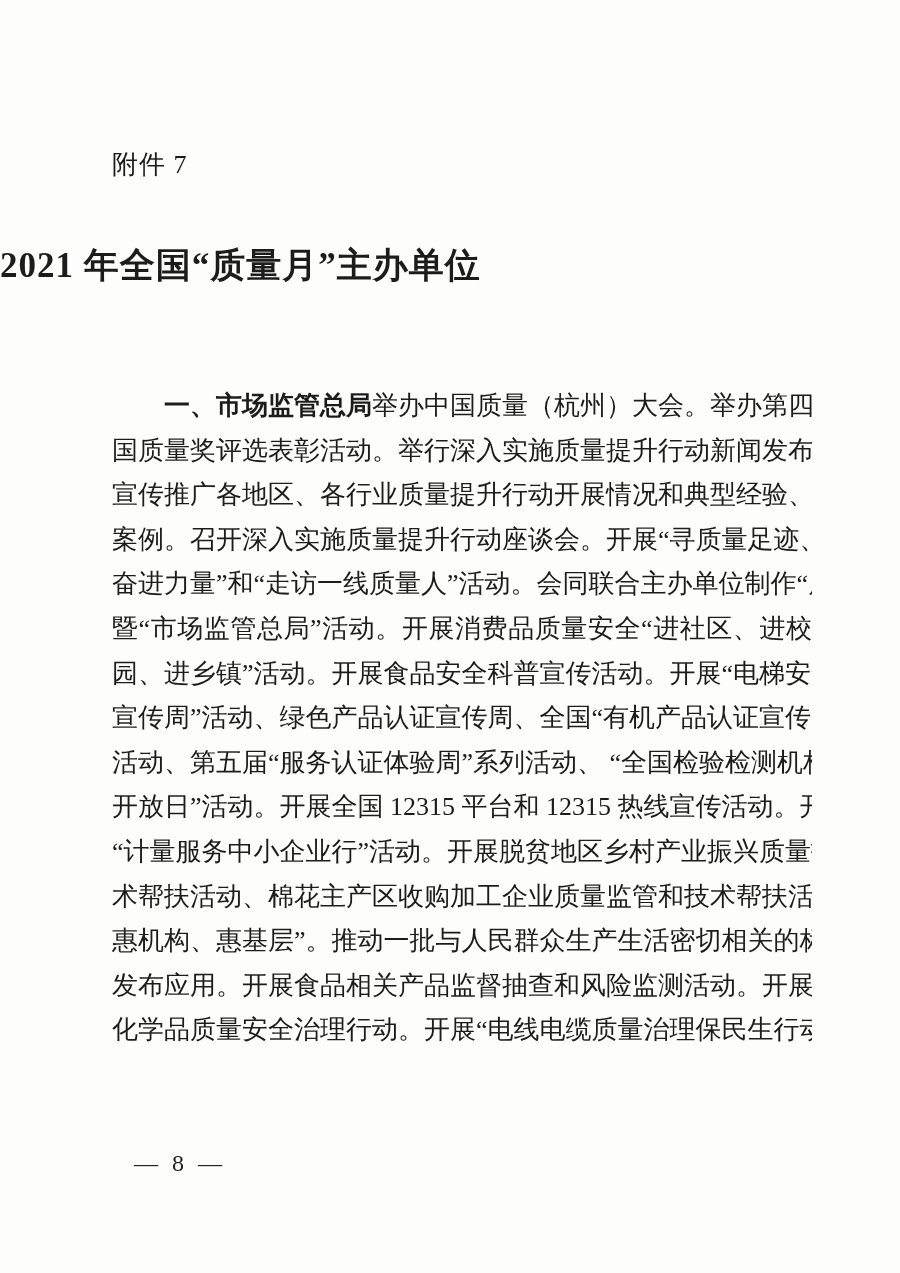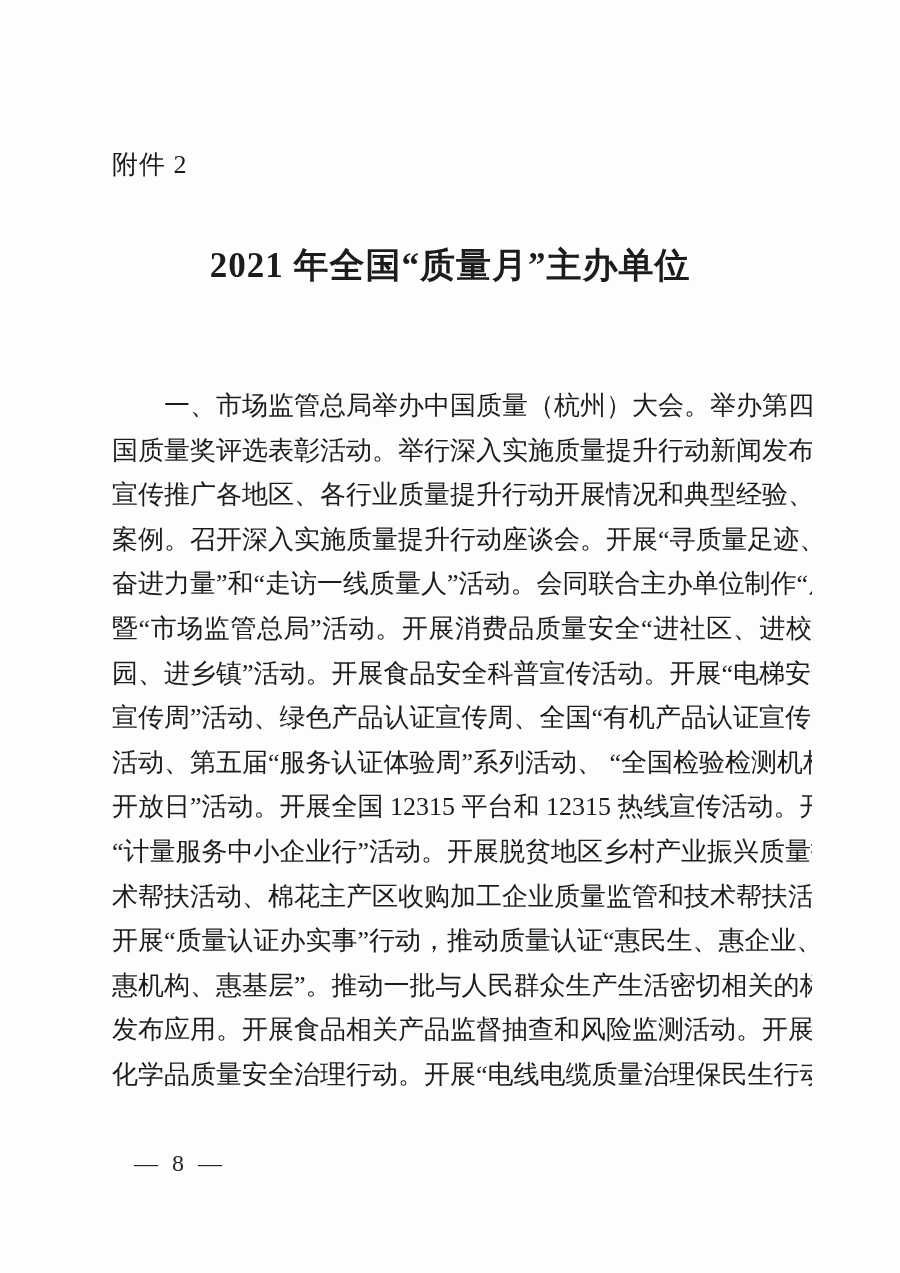--- a/index.html
+++ b/index.html
@@ -22,21 +22,21 @@
     top: 148px;
     font-size: 26px;
     line-height: 34px;
     letter-spacing: 1px;
   }
   .doc-title {
     position: absolute;
     left: 0;
     top: 241px;
     width: 100%;
-    text-align: center;
+    text-align: left;
     font-weight: bold;
     font-size: 35px;
     line-height: 49px;
     letter-spacing: 1px;
   }
   .body-block {
     position: absolute;
     left: 112px;
     top: 384px;
     width: 700px;
@@ -48,56 +48,55 @@
     text-align: justify;
     text-align-last: justify;
     overflow: hidden;
     white-space: nowrap;
   }
   .body-line.first {
     padding-left: 52px;
     width: 648px;
   }
   .lead-bold {
-    font-weight: normal;
+    font-weight: bold;
   }
   .page-footer {
     position: absolute;
     left: 134px;
     top: 1150px;
     font-size: 24px;
     letter-spacing: 4px;
     color: #222;
   }
 </style>
 </head>
 <body>
 
 <div class="page">
 
-  <div class="attachment-label">附件 2</div>
+  <div class="attachment-label">附件 7</div>
 
   <div class="doc-title">
     <div>2021 年全国“质量月”主办单位</div>
   </div>
 
   <div class="body-block">
     <div class="body-line first"><span class="lead-bold">一、市场监管总局</span><span>举办中国质量（杭州）大会。举办第四届中</span></div>
     <div class="body-line">国质量奖评选表彰活动。举行深入实施质量提升行动新闻发布会。</div>
     <div class="body-line">宣传推广各地区、各行业质量提升行动开展情况和典型经验、成功</div>
     <div class="body-line">案例。召开深入实施质量提升行动座谈会。开展“寻质量足迹、汲</div>
     <div class="body-line">奋进力量”和“走访一线质量人”活动。会同联合主办单位制作“质</div>
     <div class="body-line">暨“市场监管总局”活动。开展消费品质量安全“进社区、进校</div>
     <div class="body-line">园、进乡镇”活动。开展食品安全科普宣传活动。开展“电梯安全</div>
     <div class="body-line">宣传周”活动、绿色产品认证宣传周、全国“有机产品认证宣传周”</div>
     <div class="body-line">活动、第五届“服务认证体验周”系列活动、 “全国检验检测机构</div>
     <div class="body-line">开放日”活动。开展全国 12315 平台和 12315 热线宣传活动。开展</div>
     <div class="body-line">“计量服务中小企业行”活动。开展脱贫地区乡村产业振兴质量技</div>
     <div class="body-line">术帮扶活动、棉花主产区收购加工企业质量监管和技术帮扶活动。</div>
-    <div class="body-line">开展“质量认证办实事”行动，推动质量认证“惠民生、惠企业、</div>
     <div class="body-line">惠机构、惠基层”。推动一批与人民群众生产生活密切相关的标准</div>
     <div class="body-line">发布应用。开展食品相关产品监督抽查和风险监测活动。开展危险</div>
     <div class="body-line">化学品质量安全治理行动。开展“电线电缆质量治理保民生行动成</div>
   </div>
 
   <div class="page-footer">— 8 —</div>
 
 </div>
 
 </body></html>

